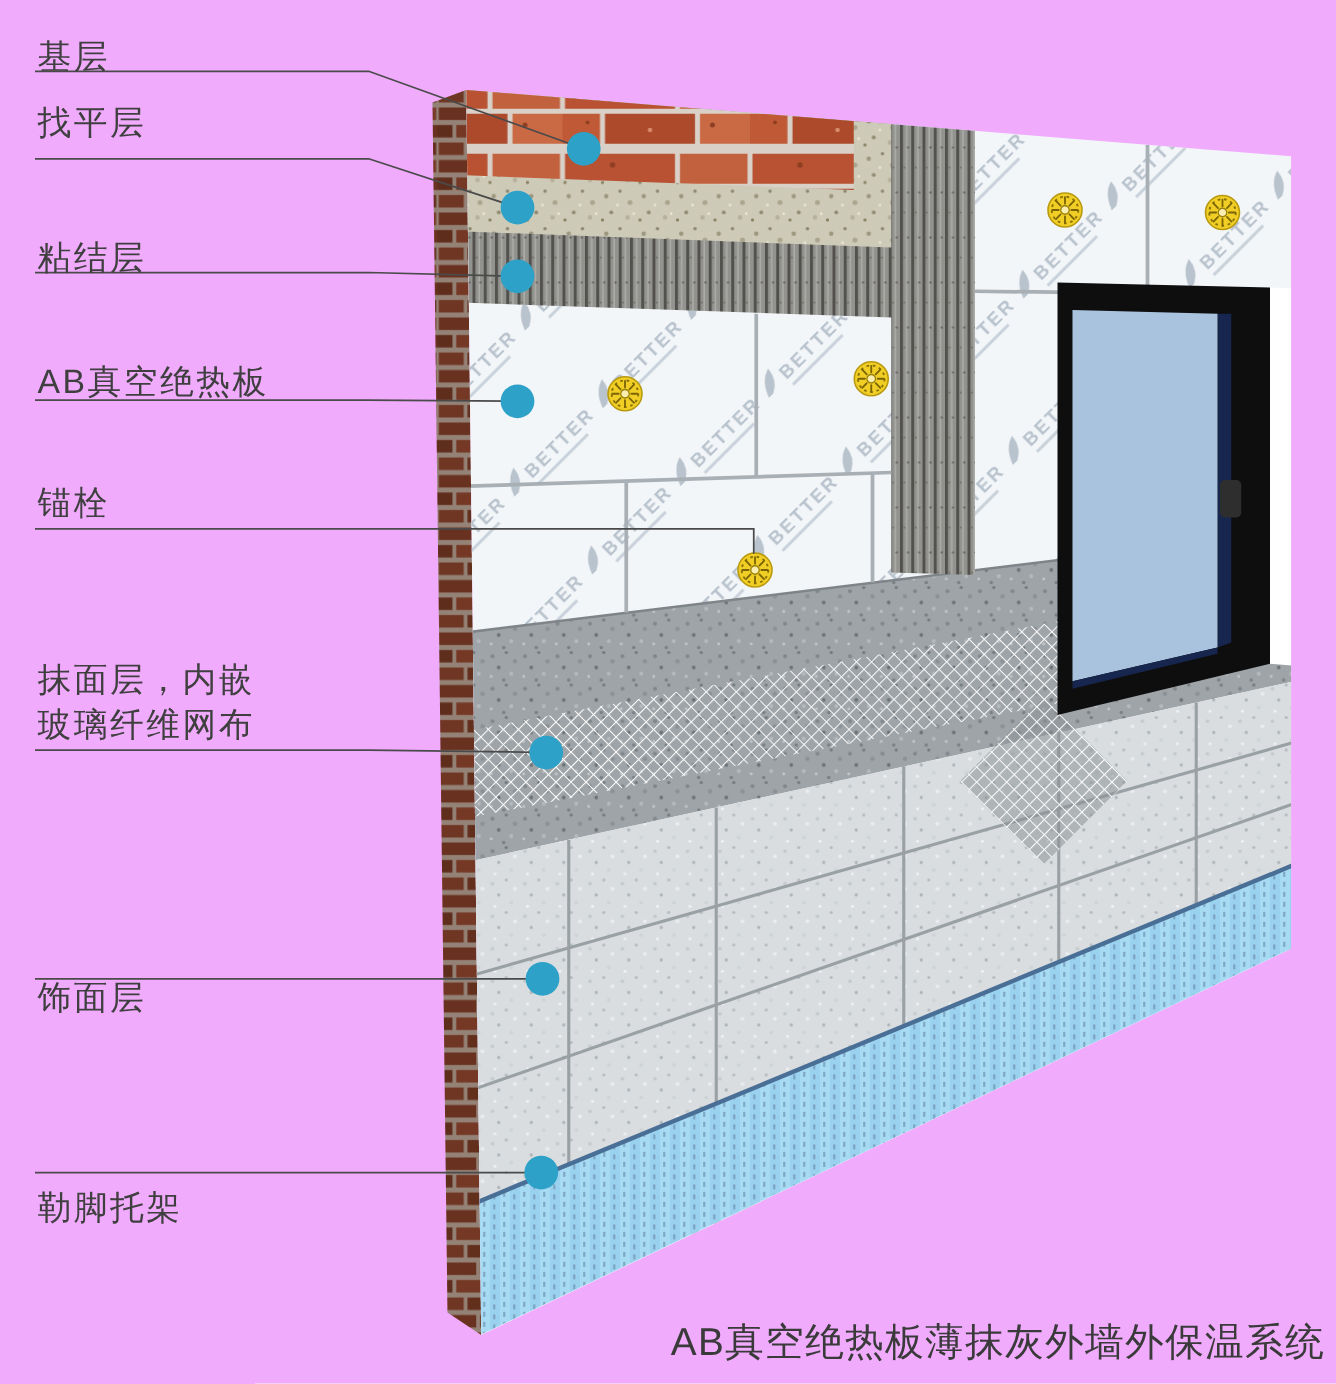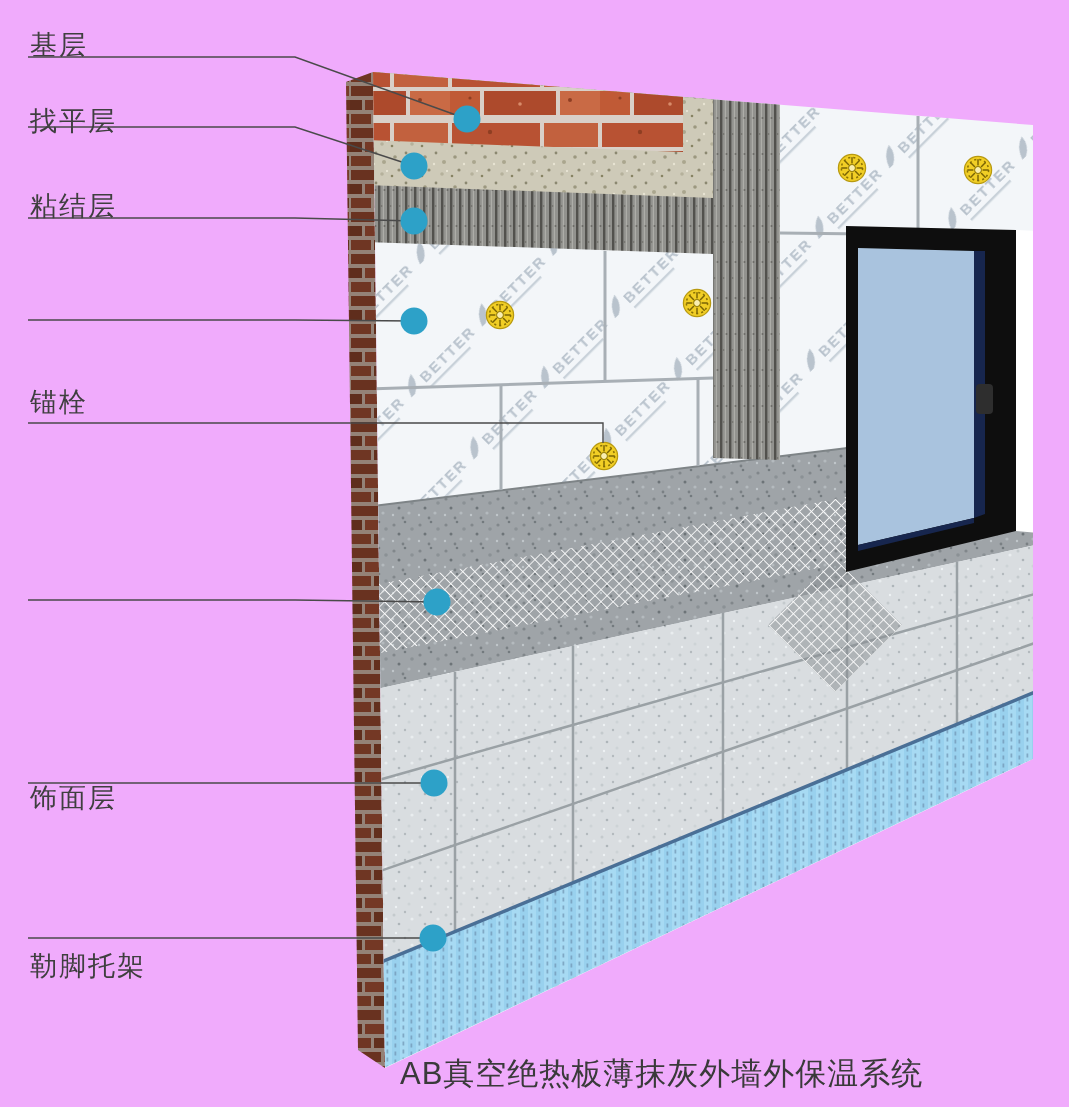--- a/index.html
+++ b/index.html
@@ -1,21 +1,21 @@
 <!DOCTYPE html>
 <html><head>
 <meta charset="utf-8">
 <style>
   html,body{margin:0;padding:0;background:#fff;}
   .stage{position:relative;width:1069px;height:1107px;background:#f0abfc;overflow:hidden;
          font-family:"Liberation Sans","DejaVu Sans",sans-serif;}
   .stage svg.wall{position:absolute;left:0;top:0;}
   .label{position:absolute;left:30px;font-size:27px;letter-spacing:2px;color:#3f3f3f;
          white-space:nowrap;line-height:1.35;}
-  .title{position:absolute;left:400px;top:1053px;width:660px;text-align:left;
+  .title{position:absolute;left:400px;top:1053px;width:660px;text-align:right;
          font-size:31px;letter-spacing:1px;color:#3a3a3a;white-space:nowrap;}
 </style>
 </head>
 <body>
 
 <div class="stage">
 
   <svg class="wall" width="1069" height="1107" viewBox="0 0 1069 1107">
     <defs>
 
@@ -202,22 +202,25 @@
       <circle cx="414" cy="166" r="13.5" fill="#2da1c8"></circle>
       <circle cx="414" cy="221" r="13.5" fill="#2da1c8"></circle>
       <circle cx="414" cy="321" r="13.5" fill="#2da1c8"></circle>
       <circle cx="437" cy="602" r="13.5" fill="#2da1c8"></circle>
       <circle cx="434" cy="783" r="13.5" fill="#2da1c8"></circle>
       <circle cx="433" cy="938" r="13.5" fill="#2da1c8"></circle>
     </g>
   </svg>
 
   <div class="label" style="top:27px">基层</div>
-  <div class="label" style="top:103px">找平层</div>
+  <div class="label" style="top:80px">找平层</div>
   <div class="label" style="top:188px">粘结层</div>
+  <div class="label" style="top:287px">AB真空绝热板</div>
   <div class="label" style="top:384px">锚栓</div>
   <div class="label" style="top:526px">
+    <div>抹面层，内嵌</div>
+    <div>玻璃纤维网布</div>
   </div>
   <div class="label" style="top:780px">饰面层</div>
   <div class="label" style="top:948px">勒脚托架</div>
 
   <div class="title">AB真空绝热板薄抹灰外墙外保温系统</div>
 </div>
 
 </body></html>

